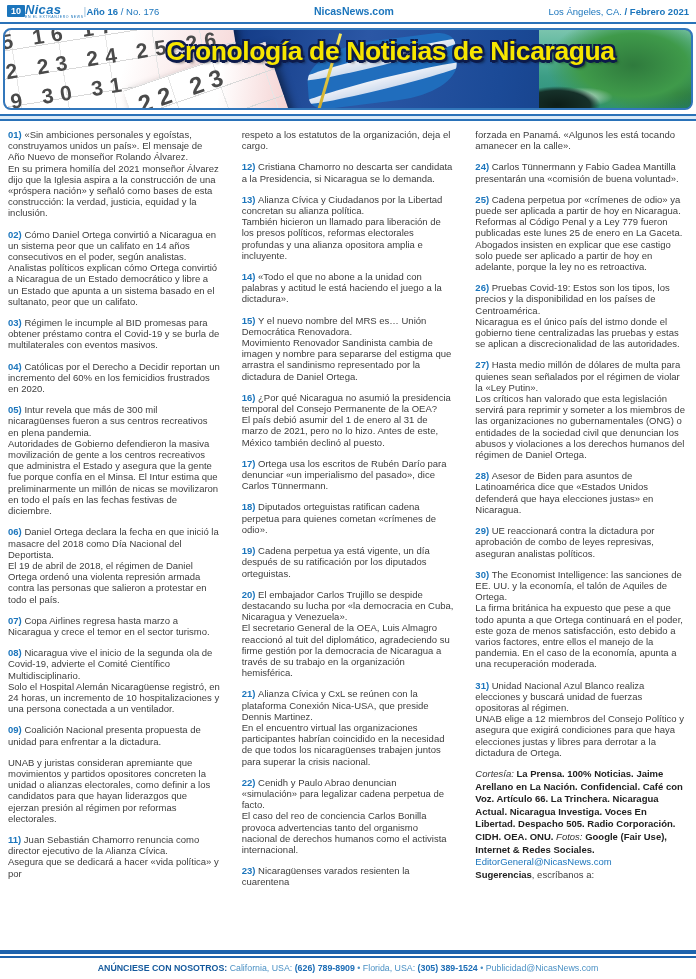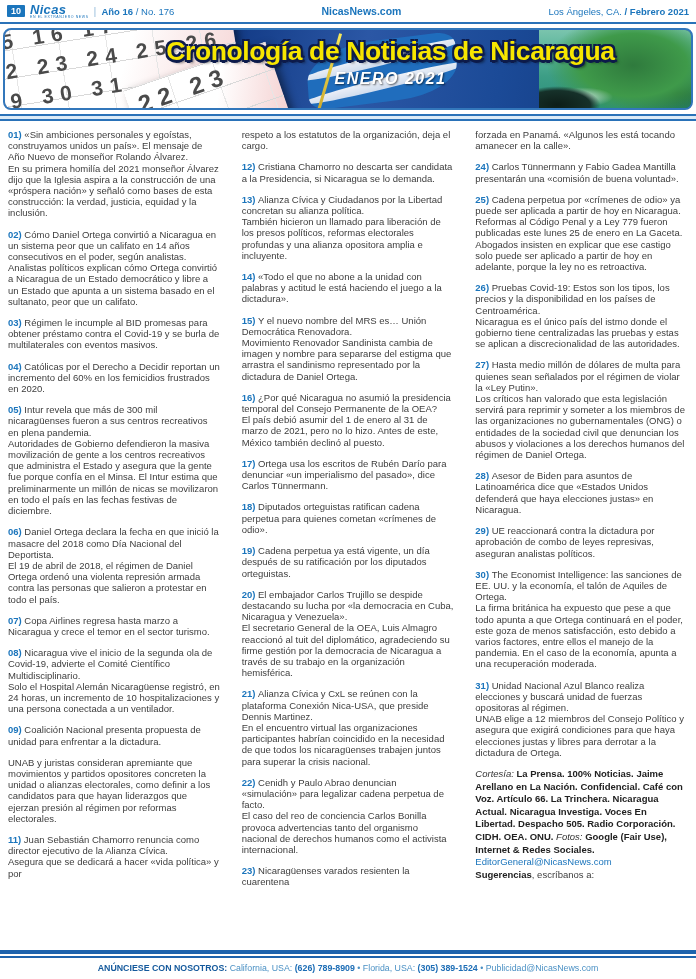--- a/index.html
+++ b/index.html
@@ -1,21 +1,21 @@
 <!DOCTYPE html>
 <html><head>
 <meta charset="utf-8">
 <style>
   html,body{margin:0;padding:0;background:#e8e8e8;}
   .page{position:relative;width:696px;height:979px;background:#ffffff;margin:0 auto;
         font-family:"Liberation Sans",sans-serif;overflow:hidden;}
   
   .topbar{display:flex;align-items:center;justify-content:space-between;
           height:22px;padding:0 7px;color:#1b75bc;}
-  .topbar .left{display:flex;align-items:center;gap:5px;}
+  .topbar .left{display:flex;align-items:center;}
   .issuebox{display:inline-block;background:#1b75bc;color:#fff;font-weight:bold;
             font-size:9px;padding:1px 4px;border-radius:1px;}
   .logo-wrap{display:inline-flex;flex-direction:column;line-height:1;}
   .logo{font-weight:bold;font-style:italic;font-size:13px;color:#1b75bc;letter-spacing:.3px;}
   .tagline{font-size:3.5px;letter-spacing:.6px;color:#1b75bc;text-transform:uppercase;}
   .sep{color:#9bbfdd;font-size:11px;}
   .edition{font-size:9.5px;}
   .edition b{font-weight:bold;}
   .center{font-weight:bold;font-size:10.5px;}
   .right{font-size:9.5px;}
@@ -51,21 +51,21 @@
   .flag::after{top:38px;}
   .banner-text{position:relative;z-index:5;text-align:center;padding:6px 30px 0 115px;}
   .title{font-size:26.5px;font-weight:bold;color:#f7e600;letter-spacing:-.4px;
          text-shadow:-2px -2px 0 #0d1b4b,2px -2px 0 #0d1b4b,-2px 2px 0 #0d1b4b,2px 2px 0 #0d1b4b,
                      0 3px 0 #0d1b4b,3px 3px 3px rgba(0,0,0,.55);}
   .subtitle{font-size:16px;font-weight:bold;font-style:italic;color:#ffffff;margin-top:3px;
             letter-spacing:1.5px;text-shadow:1px 1px 2px rgba(0,0,0,.6);}
   .band{height:3px;background:#dcebf7;border-top:2px solid #2a72b8;border-bottom:2px solid #2a72b8;
         margin:4px 0 0 0;}
   
-  .bodywrap{display:flex;gap:21px;padding:8px 8px 0 8px;height:832px;overflow:hidden;justify-content:flex-end;}
+  .bodywrap{display:flex;gap:21px;padding:8px 8px 0 8px;height:832px;overflow:hidden;}
   .col{flex:1 1 0;min-width:0;}
   .block{margin-bottom:10px;}
   .para{font-size:9.5px;line-height:11.2px;color:#3d3d3d;}
   .num{font-weight:bold;color:#1b75bc;}
   .credits .para{line-height:12.6px;}
   .s-bold{font-weight:bold;color:#222222;}
   .s-italic{font-style:italic;color:#333333;}
   .s-normal{color:#3d3d3d;}
   .s-link{color:#1b75bc;}
   
@@ -108,21 +108,20 @@
         <div class="cal-row">29 30 31</div>
       </div>
     <div class="cal sheet2">
         <div class="cal-row">22 23</div>
       </div>
     <div class="photo"></div>
     <div class="flagpole"></div>
     <div class="flag"></div>
     <div class="banner-text">
       <div class="title">Cronología de Noticias de Nicaragua</div>
-      <div class="subtitle">ENERO 2021</div>
     </div>
   </div>
 
   <div class="band"></div>
 
   <main class="bodywrap">
     <div class="col">
         <div class="block">
           <div class="para"><span class="num">01) </span>«Sin ambiciones personales y egoístas, construyamos unidos un país». El mensaje de Año Nuevo de monseñor Rolando Álvarez.</div>
           <div class="para">En su primera homilía del 2021 monseñor Álvarez dijo que la Iglesia aspira a la construcción de una «próspera nación» y señaló como bases de esta construcción: la verdad, justicia, equidad y la inclusión.</div>

